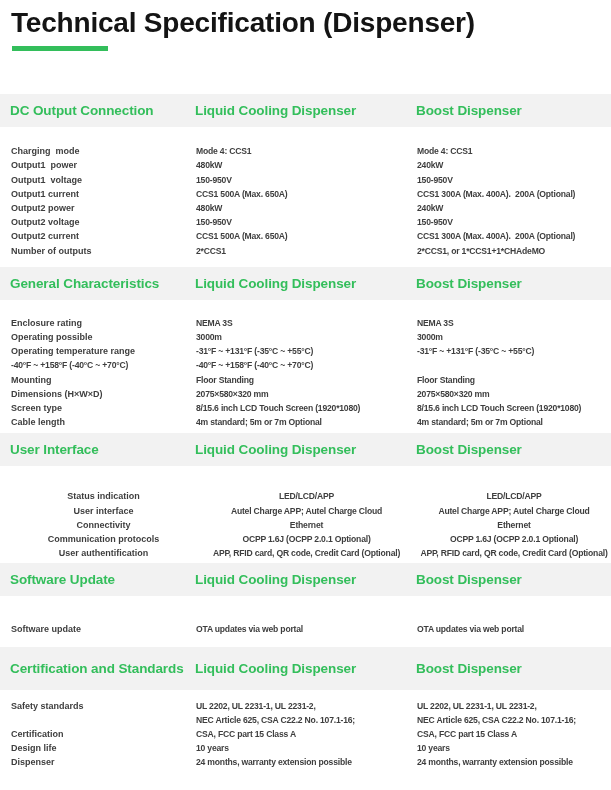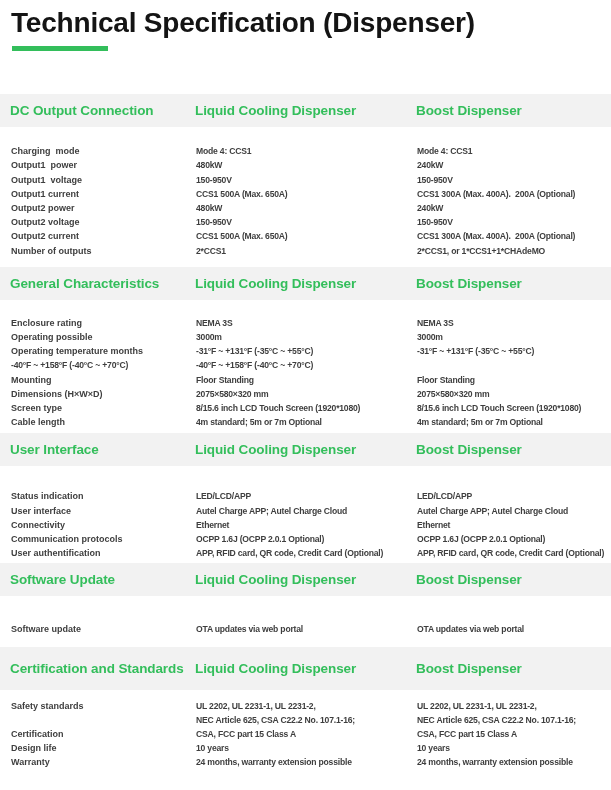--- a/index.html
+++ b/index.html
@@ -44,21 +44,21 @@
     font-size: 13.5px;
     font-weight: bold;
     color: var(--accent, #33be5b);
     margin: 0;
     line-height: 15px;
     letter-spacing: -0.1px;
   }
   .rows { padding-left: 11px; }
   .rows-s1 { padding-top: 17px; }
   .rows-s2 { padding-top: 16px; }
-  .rows-s3 { padding-top: 23px; }
+  .rows-s3 { padding-top: 23px; text-align: center; }
   .rows-s4 { padding-top: 26px; }
   .rows-s5 { padding-top: 9px; }
   .row {
     display: grid;
     grid-template-columns: 185px 221px 1fr;
     align-items: start;
   }
   .cell {
     white-space: pre-wrap;
     line-height: 14.2px;
@@ -135,21 +135,21 @@
     <div class="cell label">Enclosure rating</div>
     <div class="cell value">NEMA 3S</div>
     <div class="cell value">NEMA 3S</div>
   </div>
       <div class="row">
     <div class="cell label">Operating possible</div>
     <div class="cell value">3000m</div>
     <div class="cell value">3000m</div>
   </div>
       <div class="row">
-    <div class="cell label">Operating temperature months</div>
+    <div class="cell label">Operating temperature range</div>
     <div class="cell value">-31°F ~ +131°F (-35°C ~ +55°C)</div>
     <div class="cell value">-31°F ~ +131°F (-35°C ~ +55°C)</div>
   </div>
       <div class="row">
     <div class="cell value">-40°F ~ +158°F (-40°C ~ +70°C)</div>
     <div class="cell value">-40°F ~ +158°F (-40°C ~ +70°C)</div>
   </div>
       <div class="row">
     <div class="cell label">Mounting</div>
     <div class="cell value">Floor Standing</div>
@@ -241,18 +241,18 @@
     <div class="cell label">Certification</div>
     <div class="cell value">CSA, FCC part 15 Class A</div>
     <div class="cell value">CSA, FCC part 15 Class A</div>
   </div>
       <div class="row">
     <div class="cell label">Design life</div>
     <div class="cell value">10 years</div>
     <div class="cell value">10 years</div>
   </div>
       <div class="row">
-    <div class="cell label">Warranty</div>
+    <div class="cell label">Dispenser</div>
     <div class="cell value">24 months, warranty extension possible</div>
     <div class="cell value">24 months, warranty extension possible</div>
   </div>
     </div>
 </section>
 
 </body></html>

